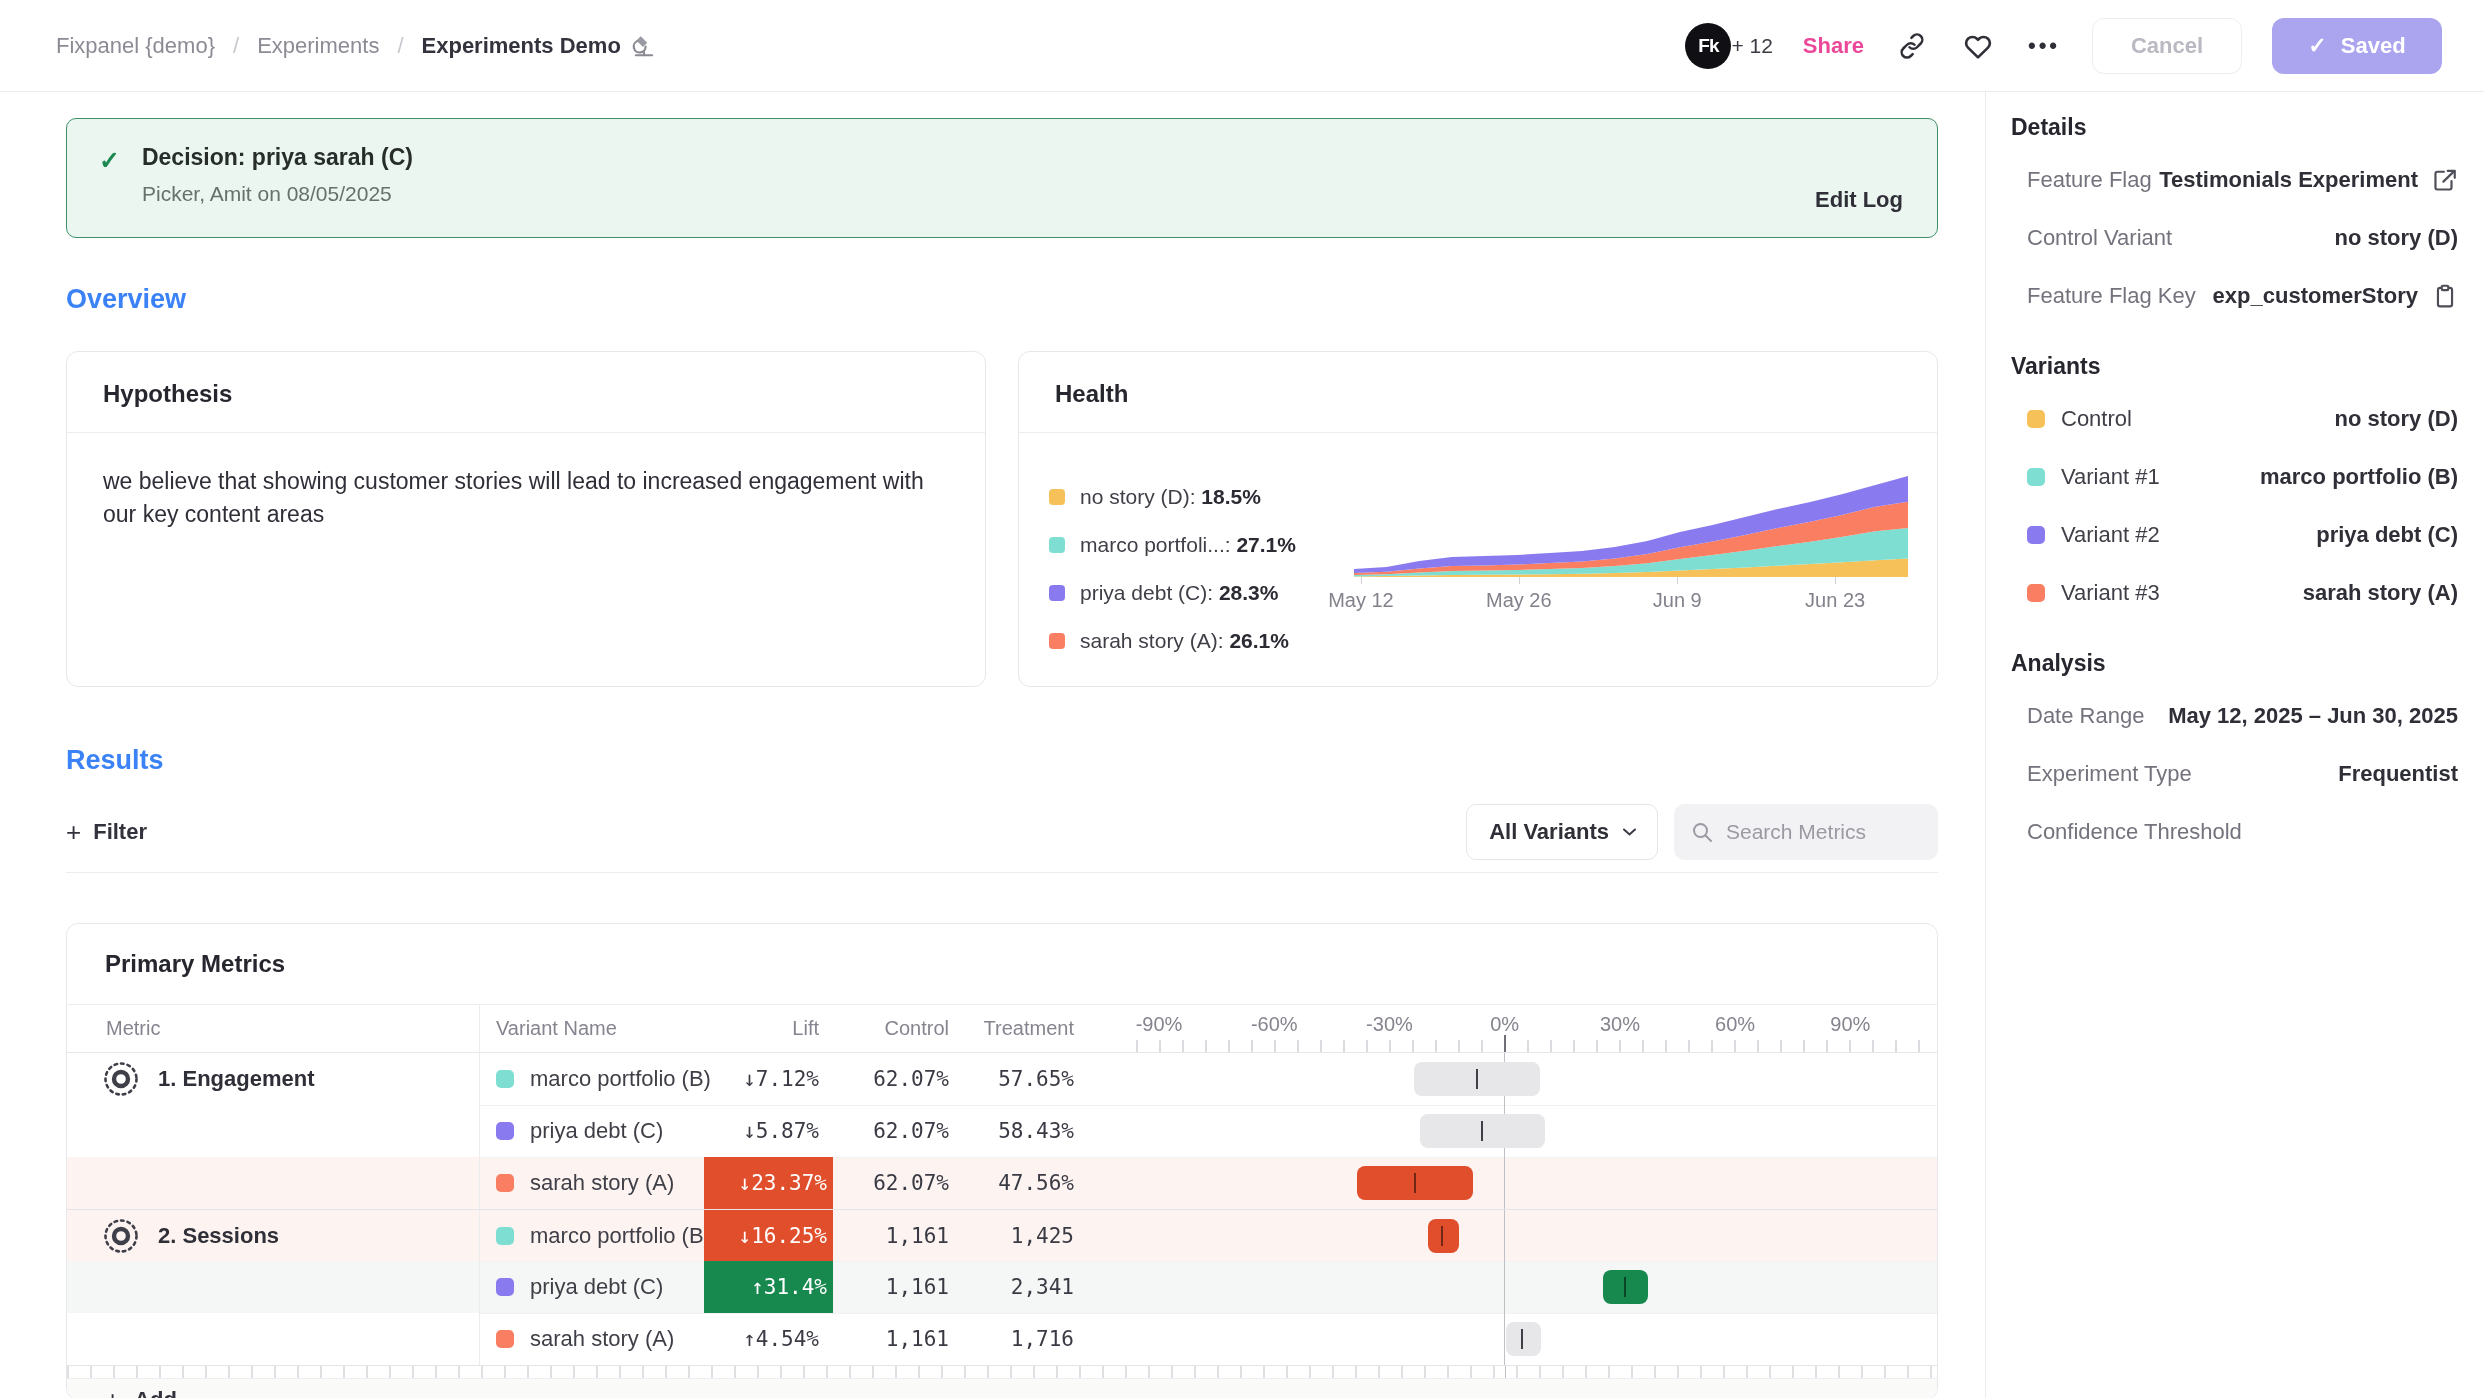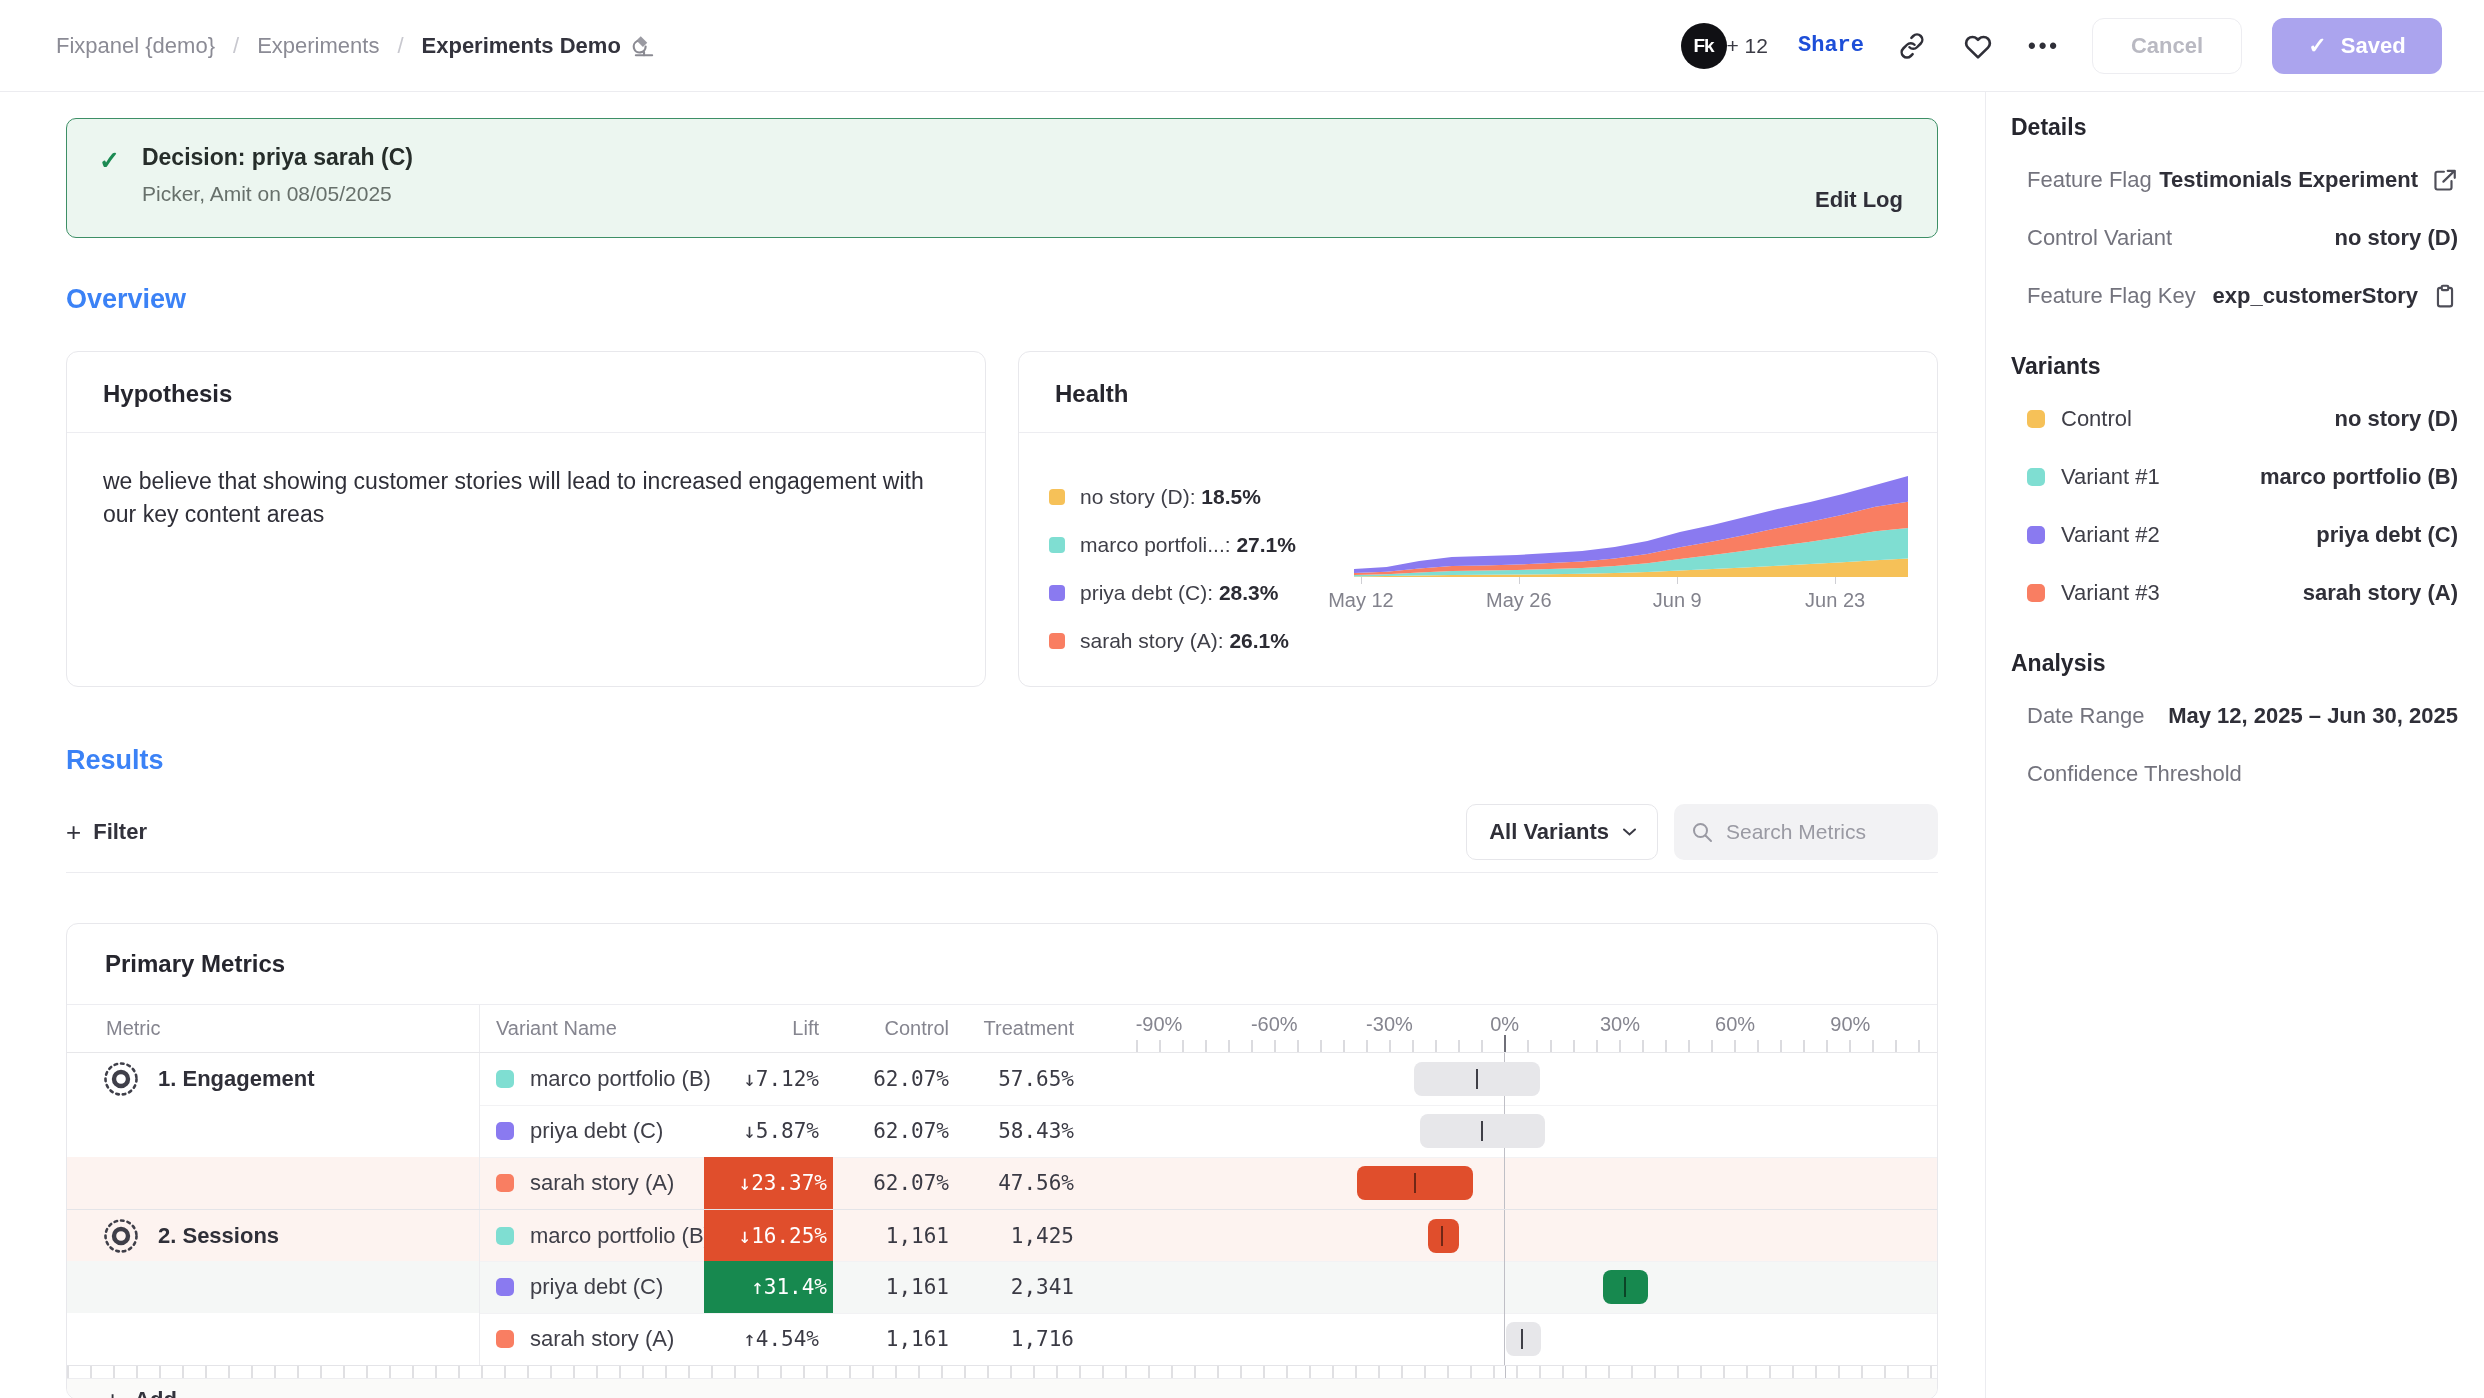--- a/index.html
+++ b/index.html
@@ -12,21 +12,21 @@
             display:flex; align-items:center; padding:0 42px 0 56px; background:#fff; }
   .crumbs { display:flex; align-items:center; gap:18px; font-size:22px; }
   .crumb-muted { color:#8b8b95; }
   .crumb-sep { color:#c8c8cf; }
   .crumb-current { color:#33333d; font-weight:600; display:flex; align-items:center; gap:10px; }
   .actions { margin-left:auto; display:flex; align-items:center; gap:30px; }
   .avatar-group { display:flex; align-items:center; gap:0; }
   .avatar { width:46px; height:46px; border-radius:50%; background:#101014; color:#fff; display:flex;
             align-items:center; justify-content:center; font-weight:700; font-size:19px; letter-spacing:-1px; }
   .avatar-count { font-size:21px; color:#3a3a44; }
-  .share { font-size:22px; font-weight:600; color:#1d4ed8; cursor:pointer;font-family:Liberation Mono, monospace; }
+  .share { font-size:22px; font-weight:600; color:#ec4899; cursor:pointer; }
   .iconbtn { width:36px; height:36px; display:flex; align-items:center; justify-content:center; cursor:pointer; color:#2f2f38; }
   .btn { height:56px; border-radius:12px; display:flex; align-items:center; justify-content:center;
          font-size:22px; font-weight:600; cursor:pointer; }
   .btn-cancel { width:150px; background:#fff; border:1px solid #ededf1; color:#b9b9c2; }
   .btn-saved { width:170px; background:#aba4ee; color:#fff; gap:14px; border:none; }
 
   
   .sidebar { position:absolute; left:1985px; top:92px; width:499px; height:1306px;
              border-left:1px solid #ececf0; padding:22px 26px 0 25px; background:#fff; }
   .side-h { font-size:23px; font-weight:700; color:#26262e; margin-bottom:10px; }
@@ -486,19 +486,23 @@
           <span class="side-value">sarah story (A)</span>
         </div>
       </div>
     <div class="side-h">Analysis</div>
     <div class="side-rows" id="analysis-rows">
         <div class="side-row">
           <span class="side-label">Date Range</span>
           <span class="side-value">May 12, 2025 – Jun 30, 2025</span>
         </div>
         <div class="side-row">
+          <span class="side-label">Experiment Type</span>
+          <span class="side-value">Frequentist</span>
+        </div>
+        <div class="side-row">
           <span class="side-label">Confidence Threshold</span>
           <span class="side-value"></span>
         </div>
       </div>
   </div>
 
 </div>
 
 </body></html>

